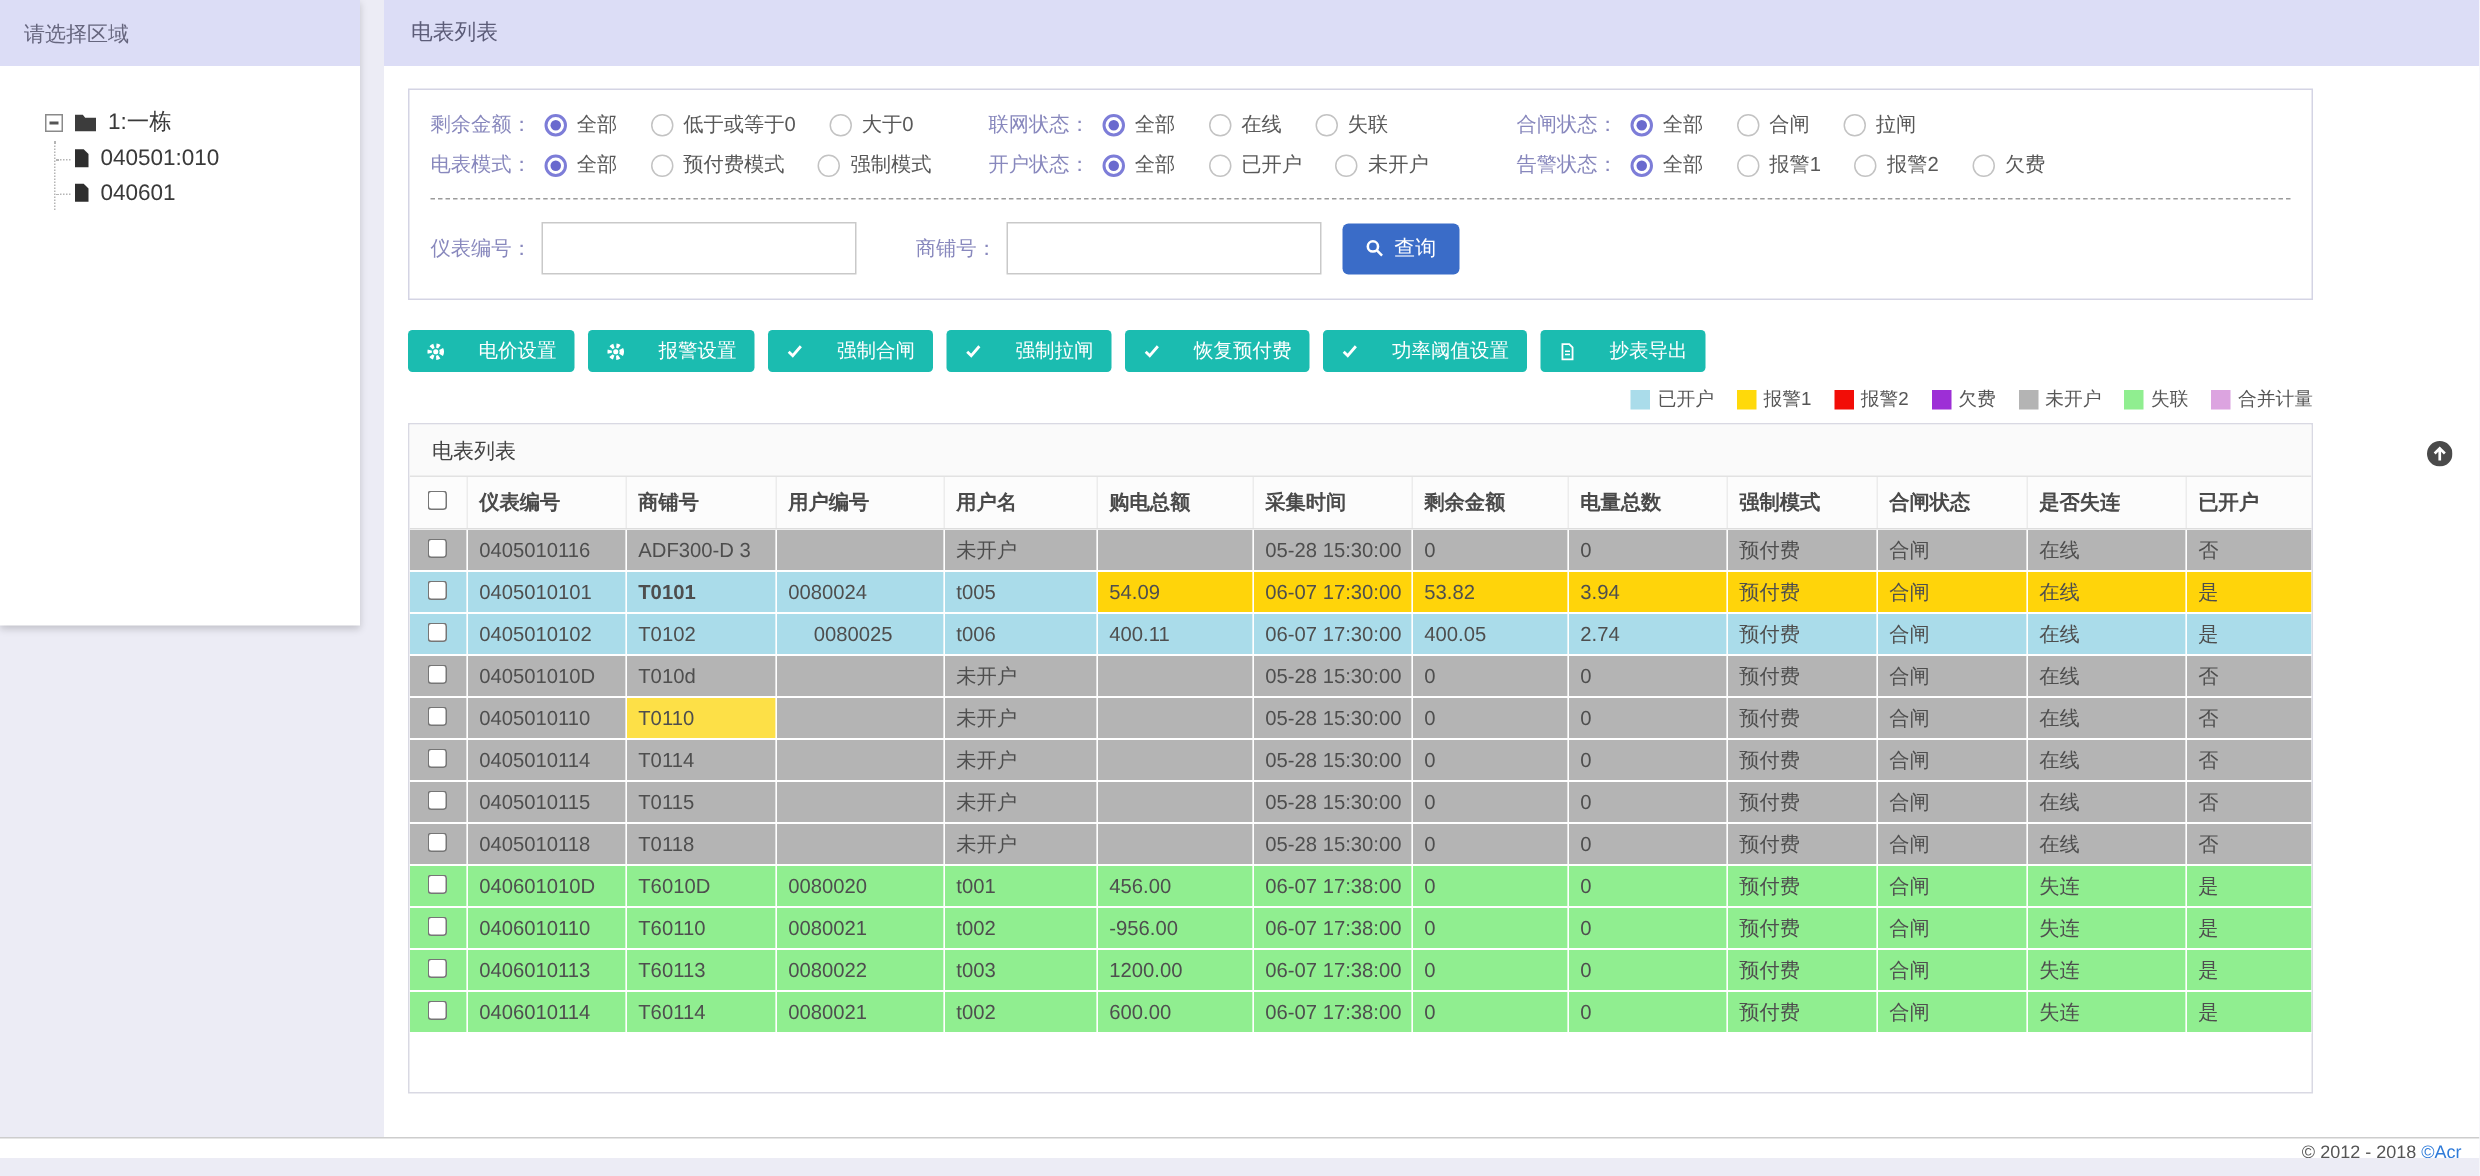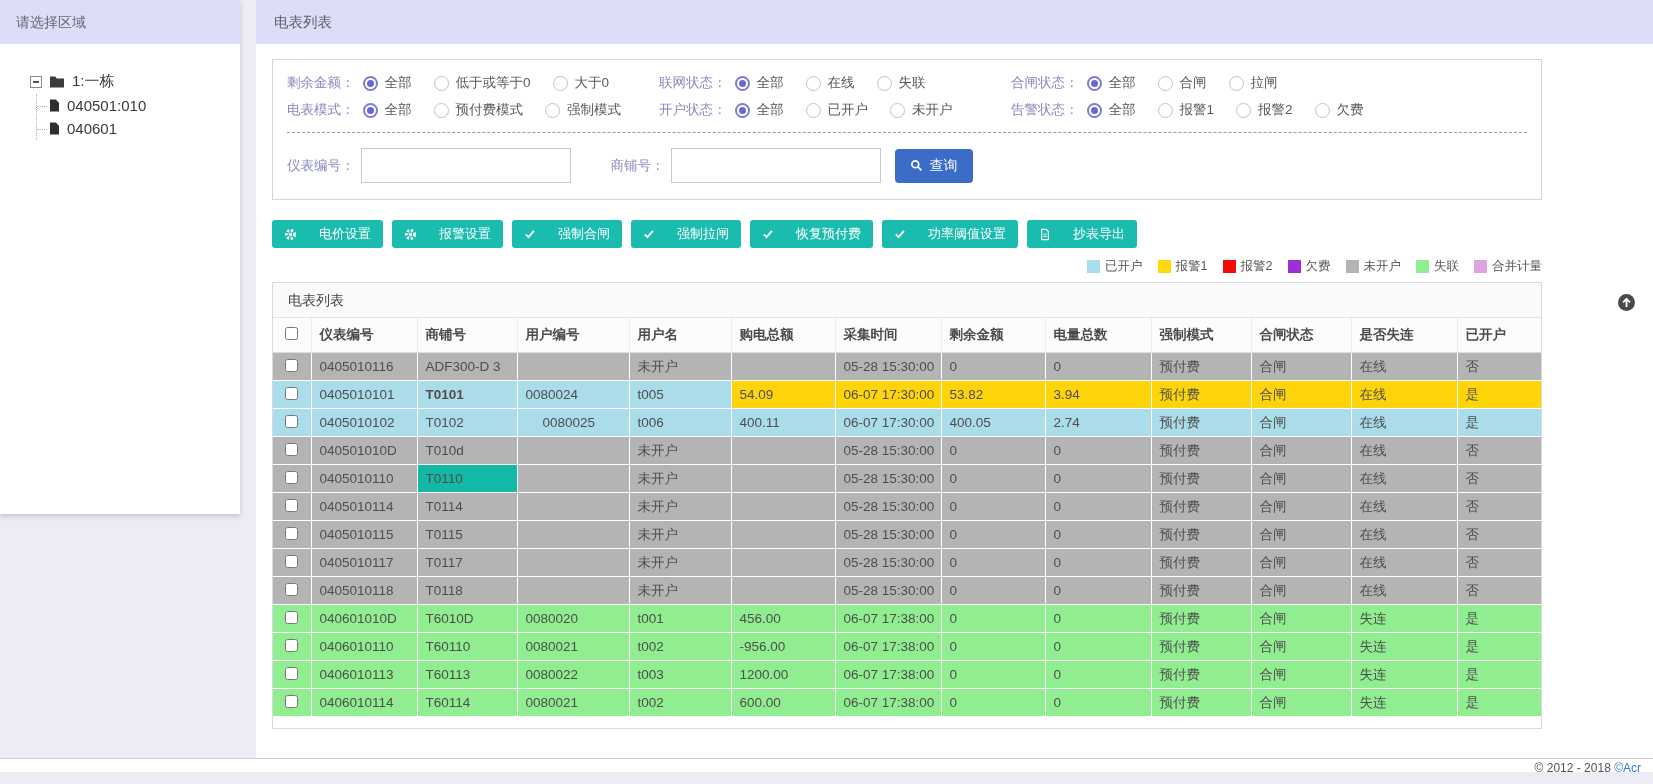--- a/index.html
+++ b/index.html
@@ -5,21 +5,21 @@
   * { box-sizing: border-box; margin: 0; padding: 0; }
   html,body { width:1653px; height:784px; overflow:hidden; }
   body {
     position:relative;
     background:#ececf5;
     font-family:"Liberation Sans","DejaVu Sans",sans-serif;
     color:#555;
   }
   
   .sidebar {
-    position:absolute; left:0; top:0; width:240px; height:514px;
+    position:absolute; left:0; top:0; width:240px; height:417px;
     background:#fff; box-shadow:0 2px 5px rgba(0,0,0,.18);
   }
   .sidebar-header {
     height:44px; background:#dcddf6; color:#66667e;
     font-size:14px; line-height:44px; padding-left:16px;
   }
   .tree { padding:28px 0 0 30px; font-size:15px; color:#3a3a3a; }
   .tree-root { display:flex; align-items:center; gap:7px; cursor:pointer; }
   .minus-box {
     width:12px; height:12px; border:1px solid #8a8a8a; background:#fff;
@@ -473,21 +473,21 @@
               <td style="background: rgb(180, 180, 180);">0</td>
               <td style="background: rgb(180, 180, 180);">0</td>
               <td style="background: rgb(180, 180, 180);">预付费</td>
               <td style="background: rgb(180, 180, 180);">合闸</td>
               <td style="background: rgb(180, 180, 180);">在线</td>
               <td style="background: rgb(180, 180, 180);">否</td>
             </tr>
             <tr>
               <td class="cb-cell" style="background: rgb(180, 180, 180);"><input type="checkbox" style=""></td>
               <td style="background: rgb(180, 180, 180);">0405010110</td>
-              <td style="background: #14b8a6;">T0110</td>
+              <td style="background: #fde047;">T0110</td>
               <td style="background: rgb(180, 180, 180);"></td>
               <td style="background: rgb(180, 180, 180);">未开户</td>
               <td style="background: rgb(180, 180, 180);"></td>
               <td style="background: rgb(180, 180, 180);">05-28 15:30:00</td>
               <td style="background: rgb(180, 180, 180);">0</td>
               <td style="background: rgb(180, 180, 180);">0</td>
               <td style="background: rgb(180, 180, 180);">预付费</td>
               <td style="background: rgb(180, 180, 180);">合闸</td>
               <td style="background: rgb(180, 180, 180);">在线</td>
               <td style="background: rgb(180, 180, 180);">否</td>
@@ -504,35 +504,20 @@
               <td style="background: rgb(180, 180, 180);">0</td>
               <td style="background: rgb(180, 180, 180);">预付费</td>
               <td style="background: rgb(180, 180, 180);">合闸</td>
               <td style="background: rgb(180, 180, 180);">在线</td>
               <td style="background: rgb(180, 180, 180);">否</td>
             </tr>
             <tr>
               <td class="cb-cell" style="background: rgb(180, 180, 180);"><input type="checkbox" style=""></td>
               <td style="background: rgb(180, 180, 180);">0405010115</td>
               <td style="background: rgb(180, 180, 180);">T0115</td>
-              <td style="background: rgb(180, 180, 180);"></td>
-              <td style="background: rgb(180, 180, 180);">未开户</td>
-              <td style="background: rgb(180, 180, 180);"></td>
-              <td style="background: rgb(180, 180, 180);">05-28 15:30:00</td>
-              <td style="background: rgb(180, 180, 180);">0</td>
-              <td style="background: rgb(180, 180, 180);">0</td>
-              <td style="background: rgb(180, 180, 180);">预付费</td>
-              <td style="background: rgb(180, 180, 180);">合闸</td>
-              <td style="background: rgb(180, 180, 180);">在线</td>
-              <td style="background: rgb(180, 180, 180);">否</td>
-            </tr>
-            <tr>
-              <td class="cb-cell" style="background: rgb(180, 180, 180);"><input type="checkbox" style=""></td>
-              <td style="background: rgb(180, 180, 180);">0405010117</td>
-              <td style="background: rgb(180, 180, 180);">T0117</td>
               <td style="background: rgb(180, 180, 180);"></td>
               <td style="background: rgb(180, 180, 180);">未开户</td>
               <td style="background: rgb(180, 180, 180);"></td>
               <td style="background: rgb(180, 180, 180);">05-28 15:30:00</td>
               <td style="background: rgb(180, 180, 180);">0</td>
               <td style="background: rgb(180, 180, 180);">0</td>
               <td style="background: rgb(180, 180, 180);">预付费</td>
               <td style="background: rgb(180, 180, 180);">合闸</td>
               <td style="background: rgb(180, 180, 180);">在线</td>
               <td style="background: rgb(180, 180, 180);">否</td>

